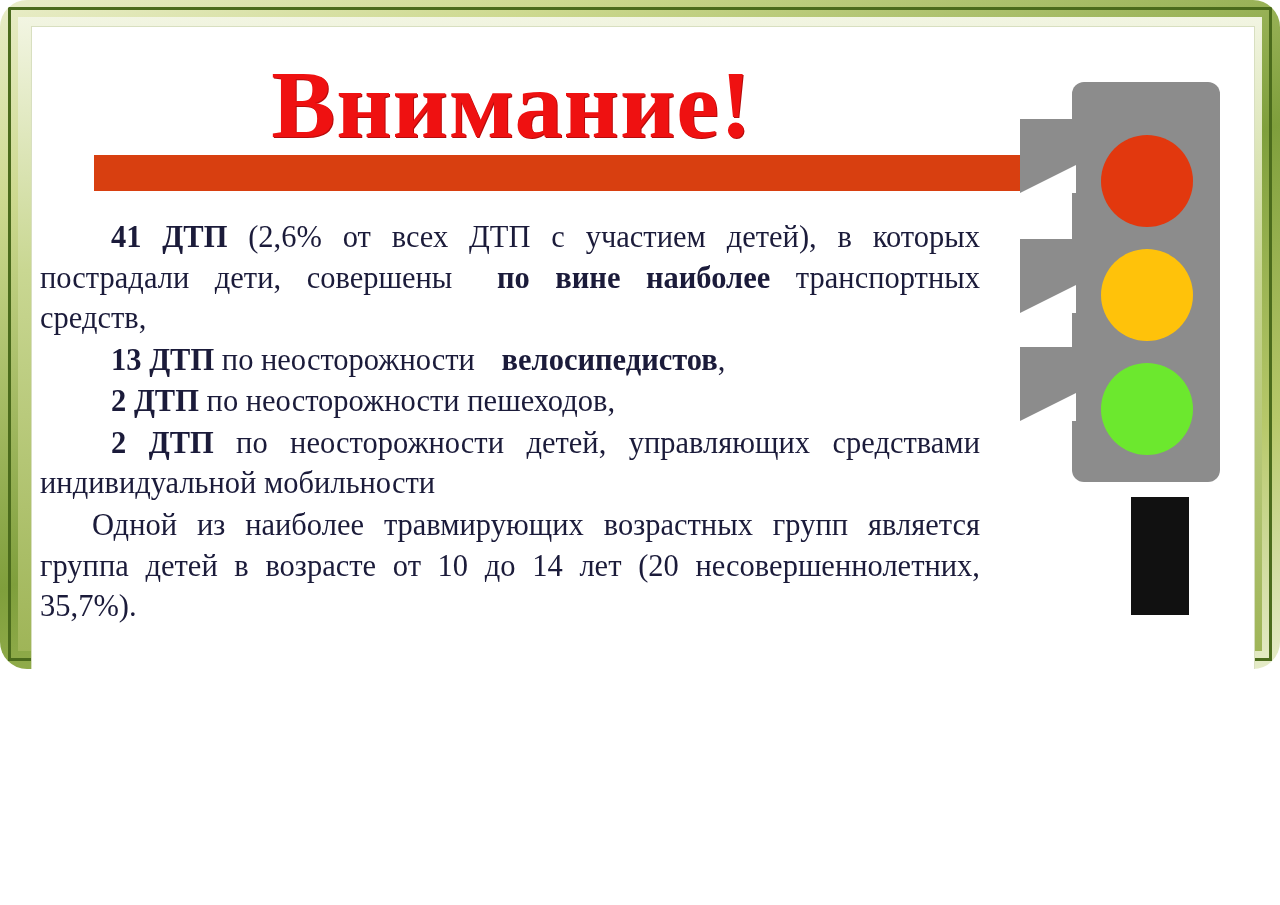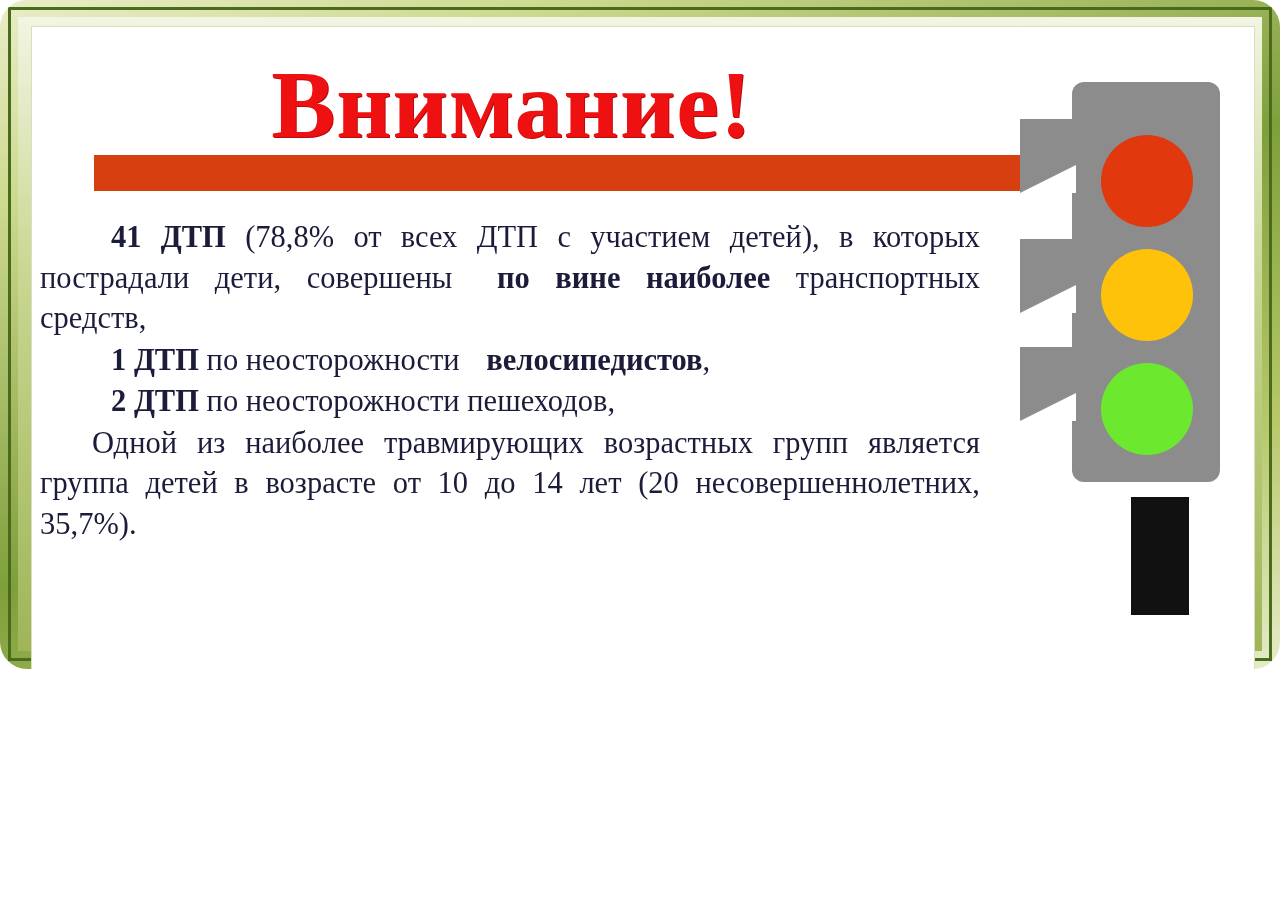--- a/index.html
+++ b/index.html
@@ -152,27 +152,30 @@
   <div class="frame-outline"></div>
 
   <div class="canvas">
 
     <div class="title">Внимание!</div>
     <div class="title-bar-shadow"></div>
     <div class="title-bar"></div>
 
     <div class="body-text">
       <p>
-        <b>41 ДТП</b><span> (78,8% от всех ДТП с участием детей), в которых пострадали дети, совершены </span><b>по вине наиболее</b><span> транспортных средств,</span>
+        <b>41 ДТП</b><span> (2,6% от всех ДТП с участием детей), в которых пострадали дети, совершены </span><b>по вине наиболее</b><span> транспортных средств,</span>
       </p>
       <p class="nojust">
-        <b>1 ДТП</b><span> по неосторожности </span><b>велосипедистов</b><span>,</span>
+        <b>13 ДТП</b><span> по неосторожности </span><b>велосипедистов</b><span>,</span>
       </p>
       <p class="nojust">
         <b>2 ДТП</b><span> по неосторожности пешеходов,</span>
+      </p>
+      <p>
+        <b>2 ДТП</b><span>  по неосторожности детей, управляющих средствами индивидуальной мобильности</span>
       </p>
       <p>
         <span>Одной из наиболее травмирующих возрастных групп является группа детей в возрасте от 10 до 14 лет (20 несовершеннолетних, 35,7%).</span>
       </p>
     </div>
 
     <div>
       <div class="tl-pole"></div>
       <div class="tl-pole-stripe"></div>
       <div class="pole-foot-mask"></div>

